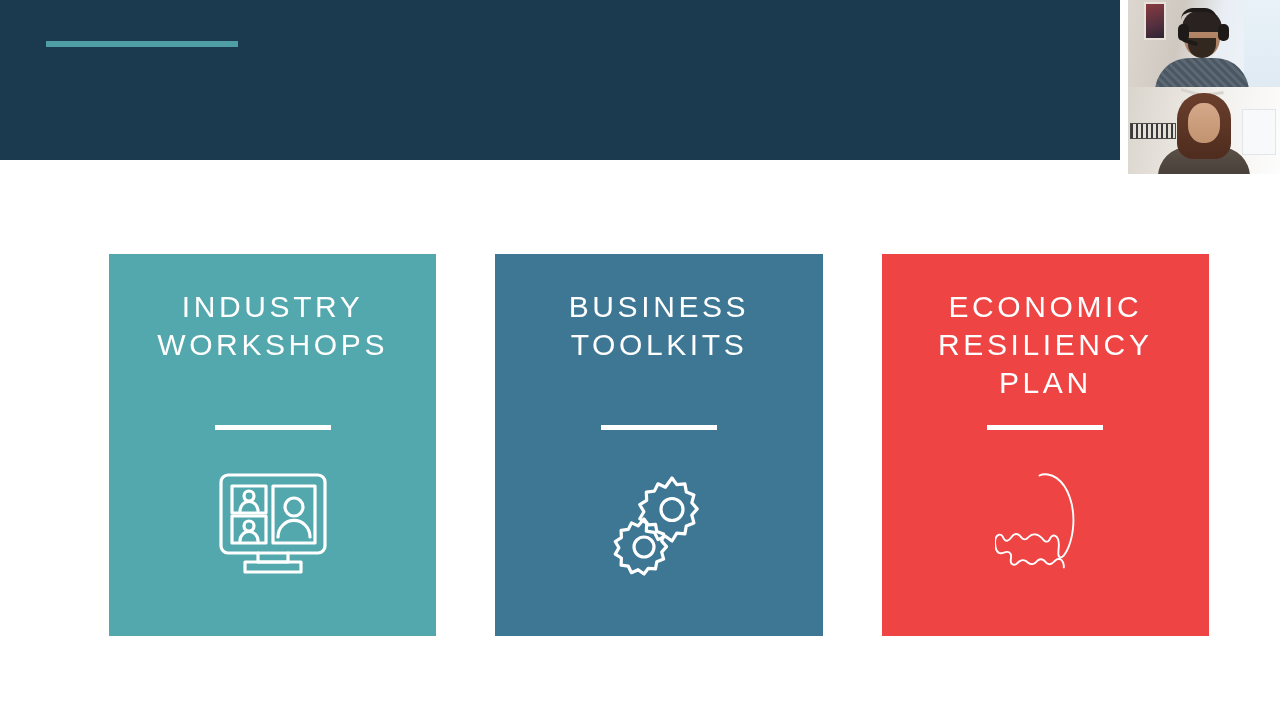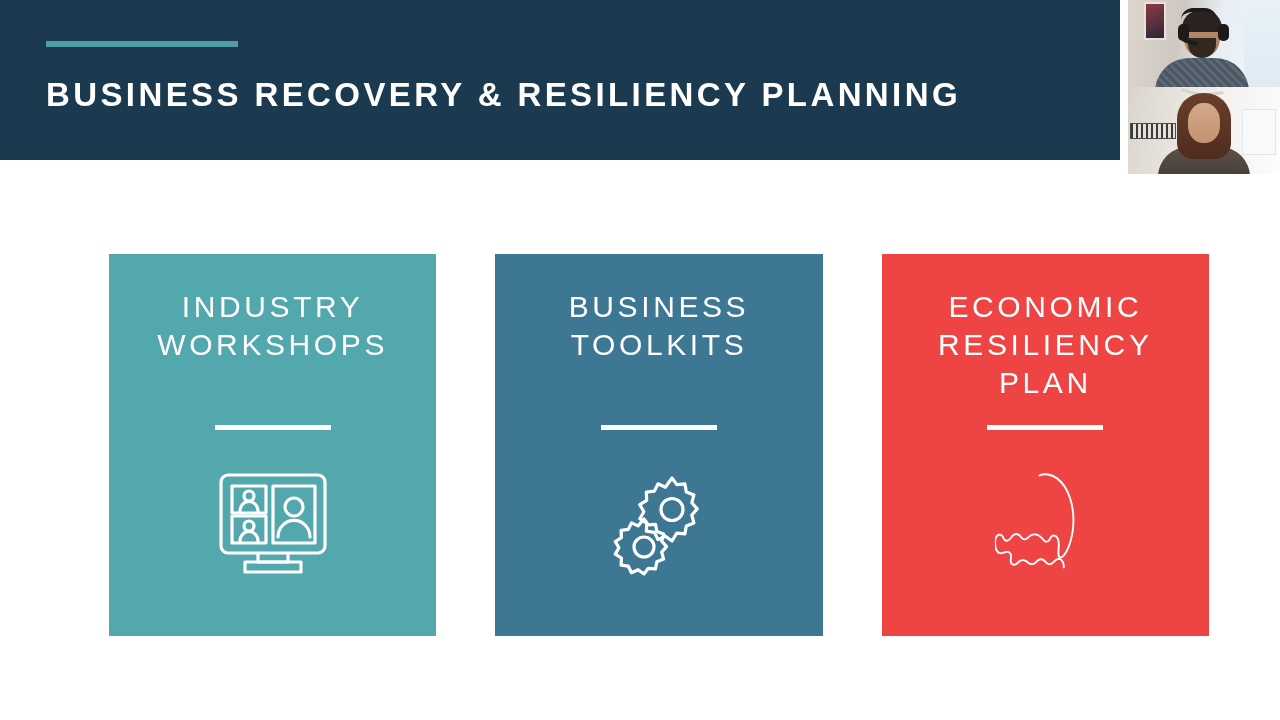--- a/index.html
+++ b/index.html
@@ -240,21 +240,20 @@
 
   .card-icon svg { display: block; }
 </style>
 </head>
 <body>
 
 <div class="slide">
 
   <div class="header-band" style="background: rgb(28, 58, 79);">
     <div class="accent-bar" style="background: rgb(79, 158, 166);"></div>
-    <div class="slide-title">BUSINESS RECOVERY &amp; RESILIENCY PLANNING</div>
   </div>
 
   <div class="webcam-stack">
 
     <div class="webcam-tile top">
       <div class="cam1-bright"></div>
       <div class="cam1-wall-art"></div>
       <div class="cam1-body"></div>
       <div class="cam1-head"></div>
       <div class="cam1-hair"></div>

